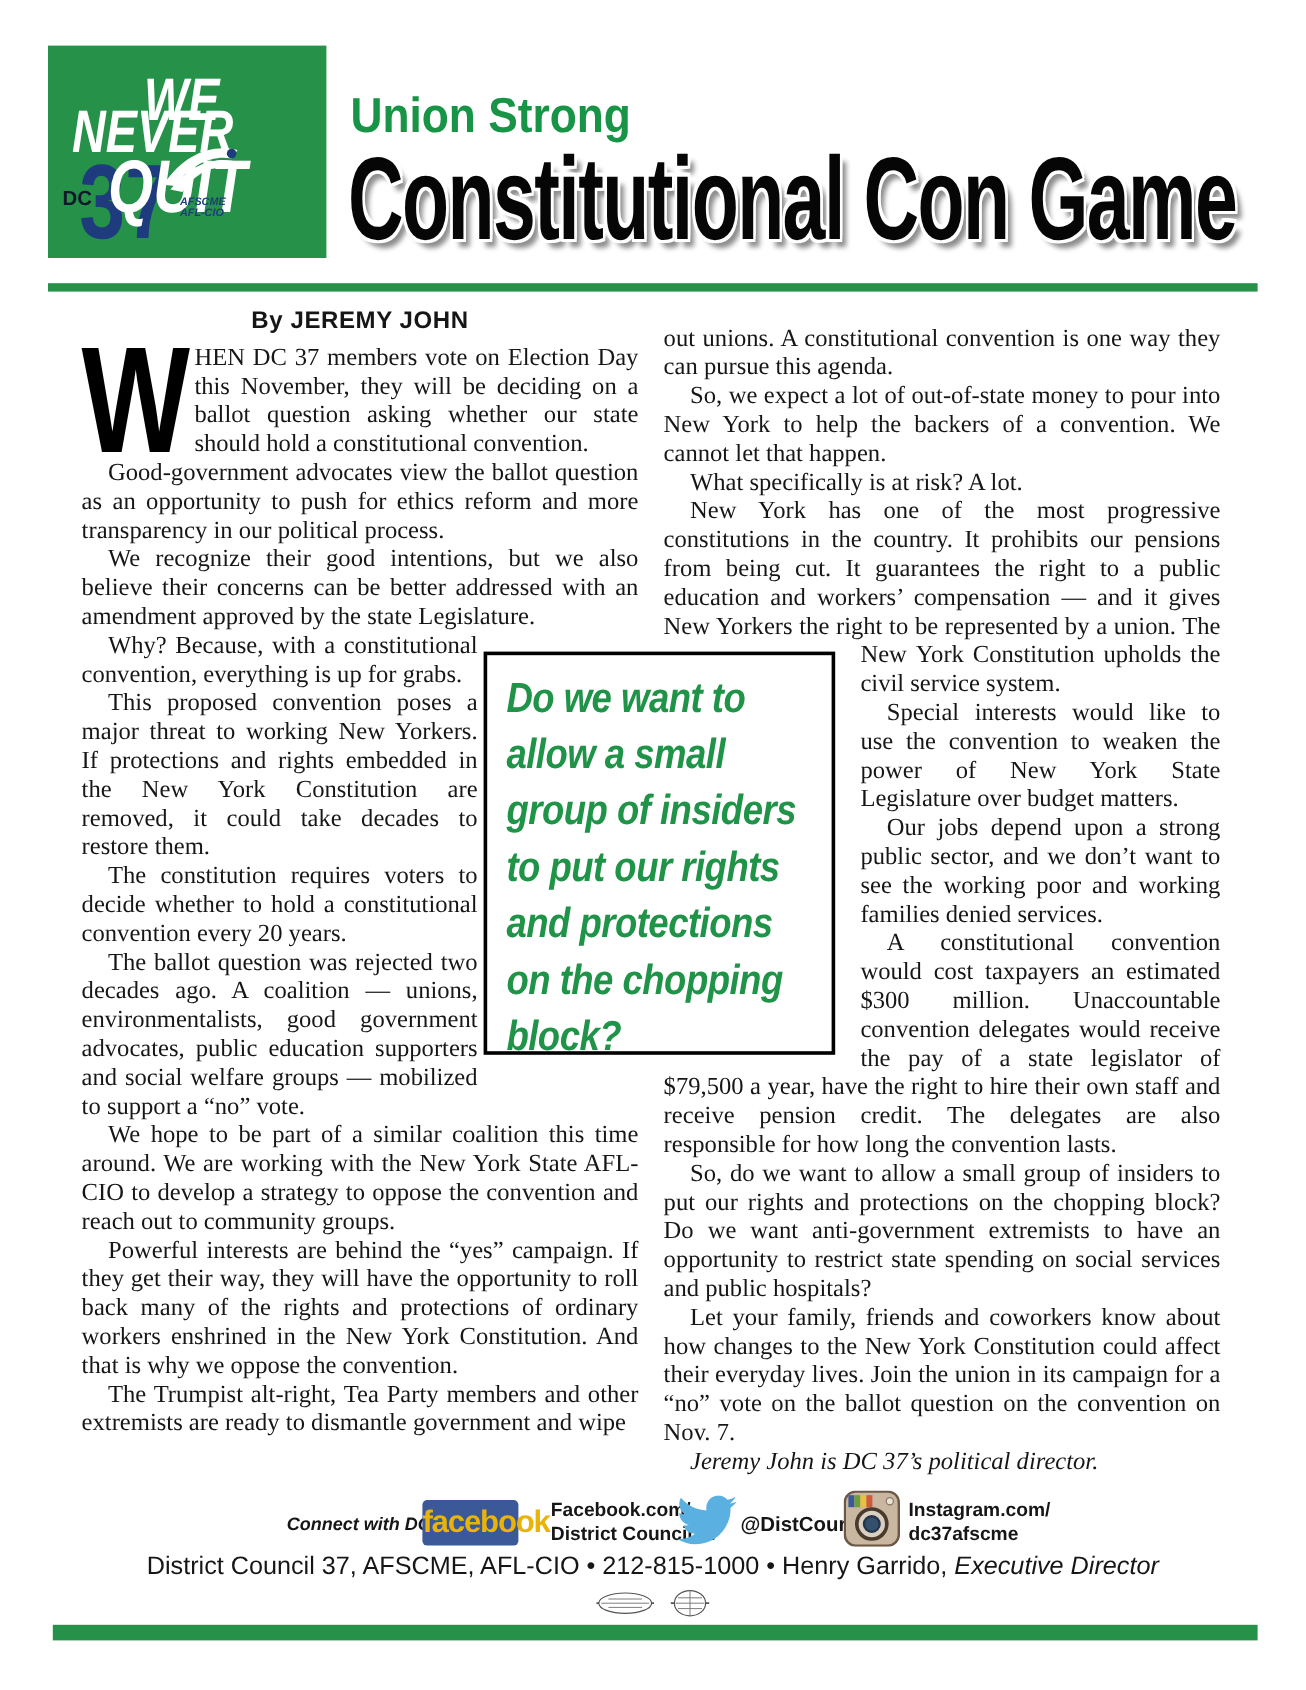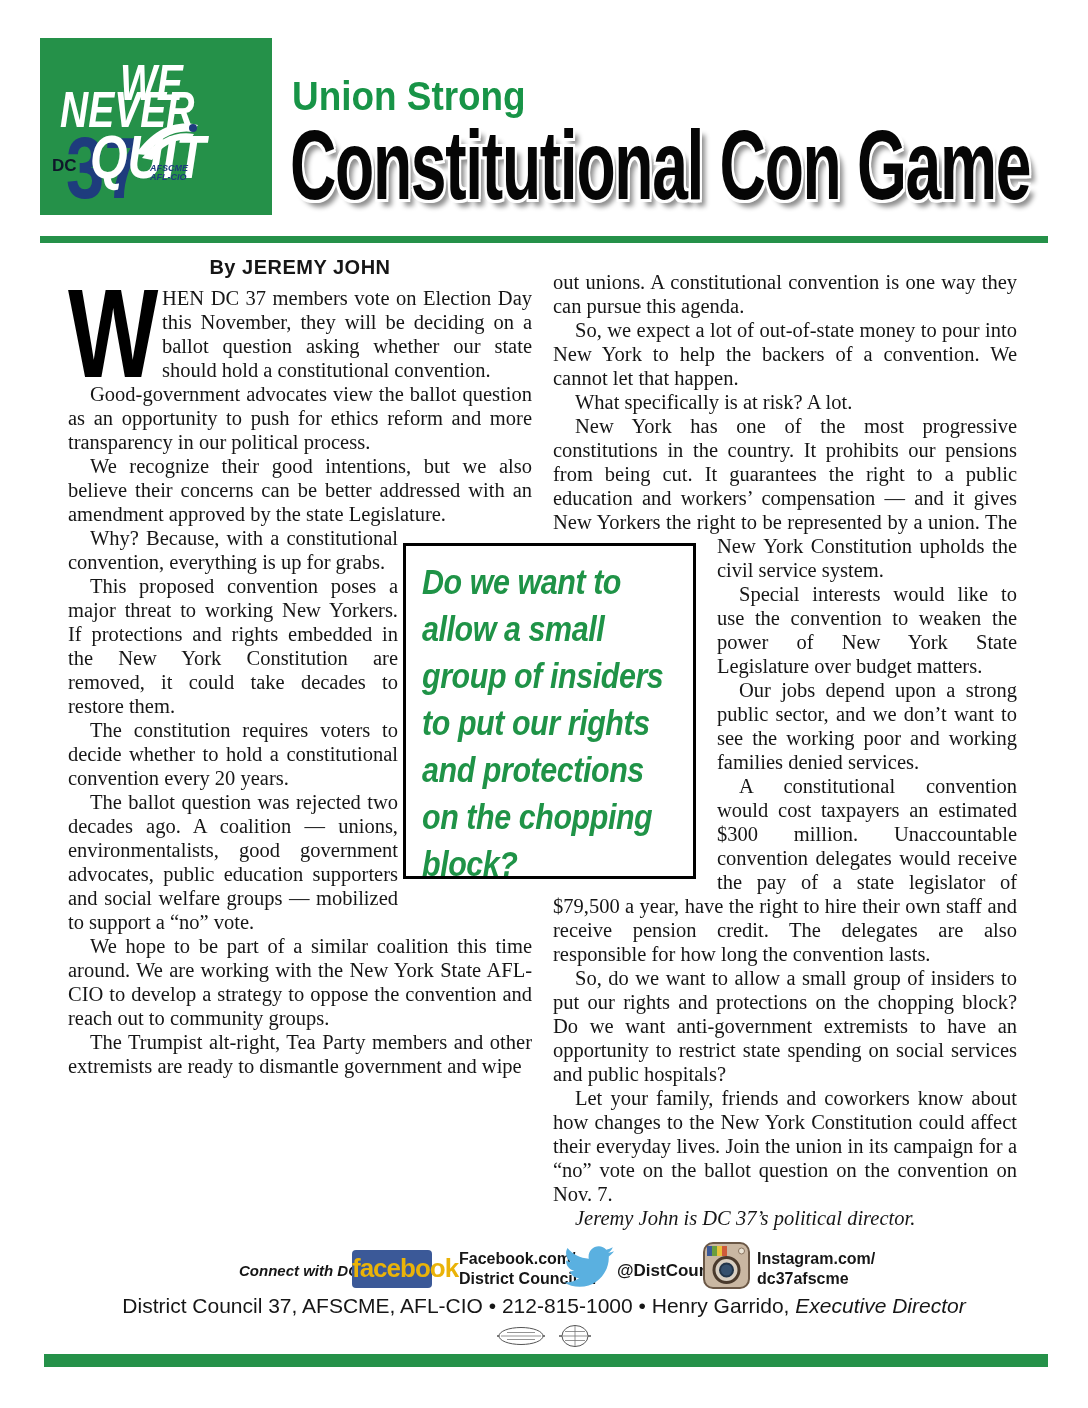--- a/index.html
+++ b/index.html
@@ -110,20 +110,21 @@
             <span>W</span>
           </span><span>HEN DC 37 members vote on Election Day this November, they will be deciding on a ballot question asking whether our state should hold a constitutional convention.</span></p>
       <p>Good-government advocates view the ballot question as an opportunity to push for ethics reform and more transparency in our political process.</p>
       <p>We recognize their good intentions, but we also believe their concerns can be better addressed with an amendment approved by the state Legislature.</p>
       <div class="spacer-l"></div>
       <p>Why? Because, with a constitutional convention, everything is up for grabs.</p>
       <p>This proposed convention poses a major threat to working New Yorkers. If protections and rights embedded in the New York Constitution are removed, it could take decades to restore them.</p>
       <p>The constitution requires voters to decide whether to hold a constitutional convention every 20 years.</p>
       <p>The ballot question was rejected two decades ago. A coalition — unions, environmentalists, good government advocates, public education supporters and social welfare groups — mobilized to support a “no” vote.</p>
       <p>We hope to be part of a similar coalition this time around. We are working with the New York State AFL-CIO to develop a strategy to oppose the convention and reach out to community groups.</p>
+      <p>Powerful interests are behind the “yes” campaign. If they get their way, they will have the opportunity to roll back many of the rights and protections of ordinary workers enshrined in the New York Constitution. And that is why we oppose the convention.</p>
       <p>The Trumpist alt-right, Tea Party members and other extremists are ready to dismantle government and wipe</p>
     </div>
     <div class="col col-right">
       <p class="noindent">out unions. A constitutional convention is one way they can pursue this agenda.</p>
       <p>So, we expect a lot of out-of-state money to pour into New York to help the backers of a convention. We cannot let that happen.</p>
       <p>What specifically is at risk? A lot.</p>
       <p><span>New York has one of the most progressive constitutions in the country. It prohibits our pensions from being cut. It guarantees the right to a public education and workers’ compensation — and it gives New Yorkers the right to be represented by a union. The New </span><span class="spacer-r"></span><span>York Constitution upholds the civil service system.</span></p>
       <p>Special interests would like to use the convention to weaken the power of New York State Legislature over budget matters.</p>
       <p>Our jobs depend upon a strong public sector, and we don’t want to see the working poor and working families denied services.</p>
       <p>A constitutional convention would cost taxpayers an estimated $300 million. Unaccountable convention delegates would receive the pay of a state legislator of $79,500 a year, have the right to hire their own staff and receive pension credit. The delegates are also responsible for how long the convention lasts.</p>

